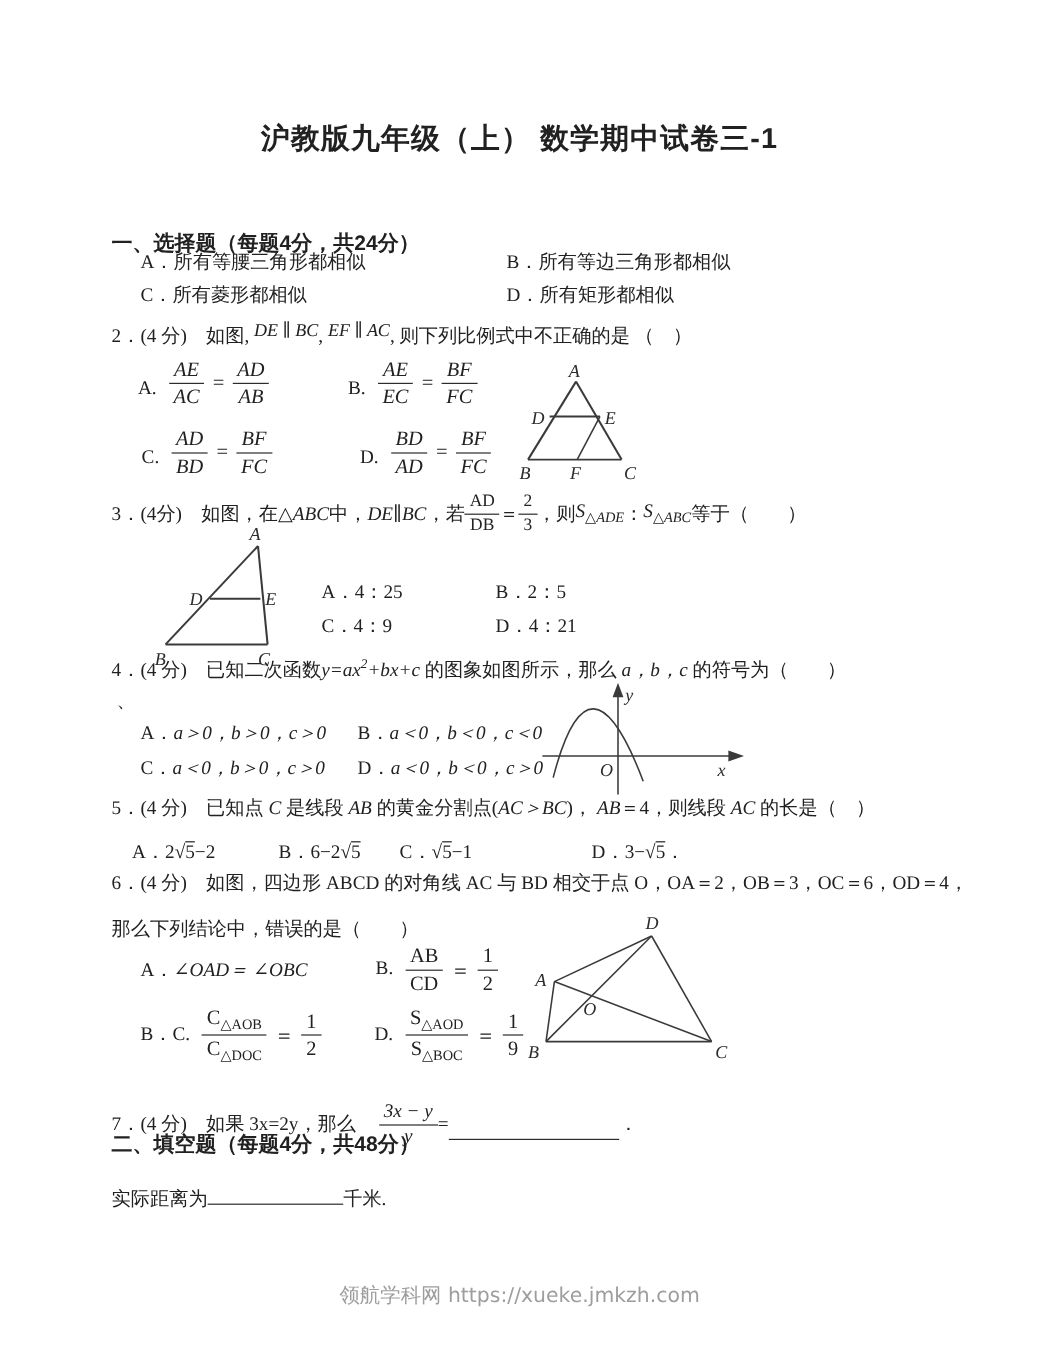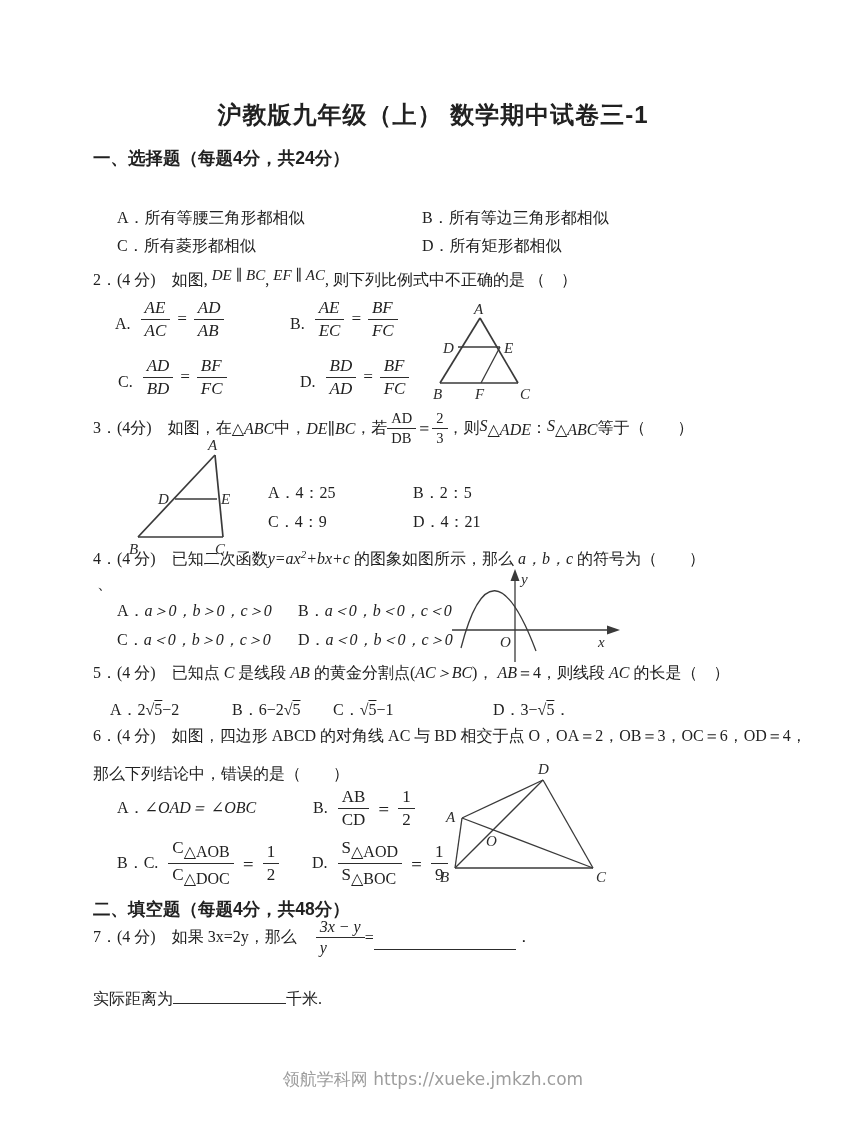--- a/index.html
+++ b/index.html
@@ -3,29 +3,29 @@
 <meta charset="utf-8">
 <style>
   html,body{margin:0;padding:0;background:#e8e8e8;}
   .page{
     position:relative;width:866px;height:1122px;margin:0 auto;background:#ffffff;
     font-family:"Liberation Serif","DejaVu Serif",serif;color:#212121;overflow:hidden;
   }
   .abs{position:absolute;}
   .title{left:0;right:0;top:99px;text-align:center;font-size:24px;font-weight:700;
          font-family:"Liberation Sans","DejaVu Sans",sans-serif;letter-spacing:1px;}
-  .head{font-weight:700;font-size:17.5px;font-family:"Liberation Sans","DejaVu Sans",sans-serif;}
+  .head{font-weight:700;font-size:17.5px;font-family:"Liberation Sans","DejaVu Sans",sans-serif;margin-top:44px;}
   .stem{font-size:16px;white-space:nowrap;}
   .stemflex{display:flex;align-items:center;font-size:16px;white-space:nowrap;}
   .stemflex8{display:flex;align-items:baseline;font-size:16px;white-space:nowrap;}
   .mi{font-style:italic;font-family:"Liberation Serif","DejaVu Serif",serif;}
   .up5{vertical-align:5px;font-size:15px;}
-  sub{font-size:16px;}
+  sub{font-size:12px;}
   sup{font-size:11px;}
-  .frac{display:inline-block;text-align:left;vertical-align:middle;line-height:1.15;}
+  .frac{display:inline-block;text-align:center;vertical-align:middle;line-height:1.15;}
   .frac .fn{display:block;border-bottom:1.4px solid #2c2c2c;padding:0 4px 1px 4px;}
   .frac .fd{display:block;padding:1px 4px 0 4px;}
   .f17{font-size:17px;}
   .f14{font-size:14.5px;}
   .opt-eq{display:flex;align-items:flex-end;gap:10px;font-size:16px;}
   .opt-eq .lab{padding-bottom:7px;}
   .eqn{display:inline-flex;align-items:center;gap:6px;}
   .optrow{font-size:16px;white-space:nowrap;}
   .blank{display:inline-block;border-bottom:1.4px solid #2c2c2c;}
   .blank.center{height:24px;align-self:center;}

